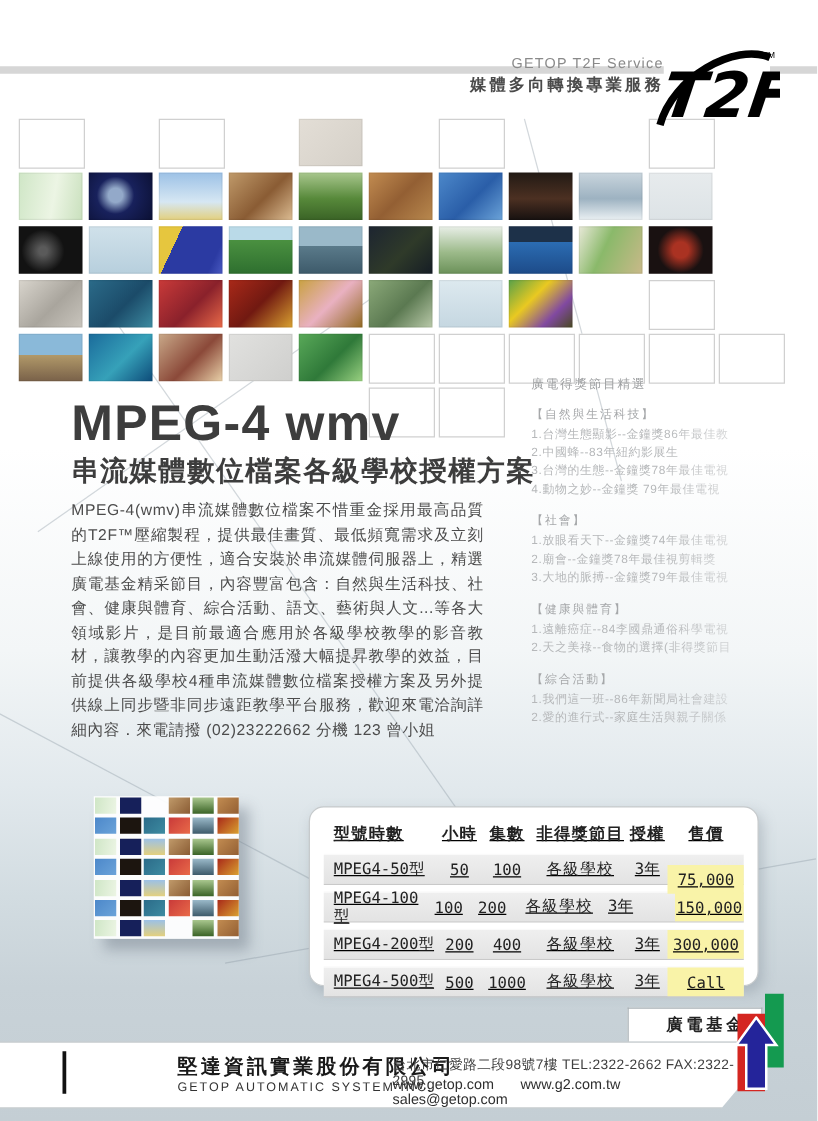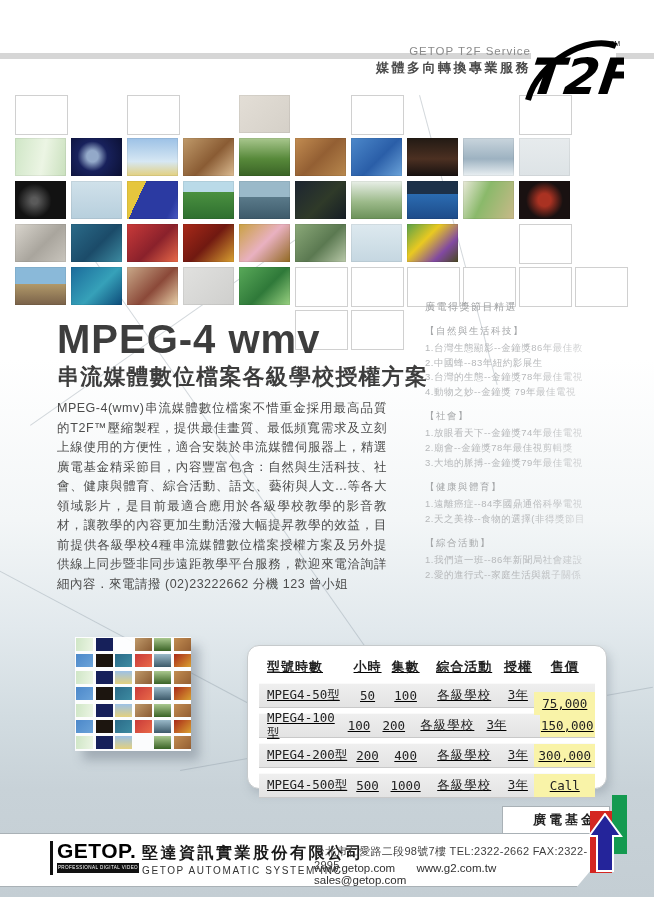--- a/index.html
+++ b/index.html
@@ -224,21 +224,21 @@
       <div class="ctile" style="left: 40px; top: 99.4px; width: 17px; height: 13px; background: linear-gradient(rgb(156, 193, 230), rgb(227, 208, 126));"></div>
       <div class="ctile" style="left: 79px; top: 99.4px; width: 17px; height: 13px; background: linear-gradient(rgb(169, 199, 142), rgb(58, 99, 38));"></div>
       <div class="ctile" style="left: 98.5px; top: 99.4px; width: 17px; height: 13px; background: linear-gradient(135deg, rgb(194, 140, 81), rgb(147, 95, 51));"></div>
     </div>
 
   <div id="price-card">
     <div class="phead" id="price-head">
         <span class="pc cl0">型號時數</span>
         <span class="pc cl1">小時</span>
         <span class="pc cl2">集數</span>
-        <span class="pc cl3">綜合活動</span>
+        <span class="pc cl3">非得獎節目</span>
         <span class="pc cl4">授權</span>
         <span class="pc cl5">售價</span>
       </div>
     <div id="price-rows">
         <div class="prow">
           <span class="pc cl0">MPEG4-50型</span>
           <span class="pc cl1">50</span>
           <span class="pc cl2">100</span>
           <span class="pc cl3">各級學校</span>
           <span class="pc cl4">3年</span>
@@ -277,24 +277,20 @@
   <div id="fund-logo">
     <div id="fund-red"></div>
     <div id="fund-green"></div>
     <svg id="fund-arrow" width="38" height="60" viewBox="0 0 38 60">
       <polygon points="19,1 35,23 27,23 27,58 11,58 11,23 3,23" fill="#24249a" stroke="#fff" stroke-width="2"></polygon>
     </svg>
   </div>
 
   <div id="footer-bar">
     <div id="black-tick"></div>
-    <div id="getop-logo">
-      <div id="getop-word">GETOP.</div>
-      <div id="getop-tagline">PROFESSIONAL DIGITAL VIDEO</div>
-    </div>
     <div id="company-zh">堅達資訊實業股份有限公司</div>
     <div id="company-en">GETOP AUTOMATIC SYSTEM INC.</div>
     <div id="addr1">台北市仁愛路二段98號7樓 TEL:2322-2662 FAX:2322-2995</div>
     <div id="addr2">
       <span>www.getop.com</span>
       <span>www.g2.com.tw</span>
       <span>sales@getop.com</span>
     </div>
   </div>
 

